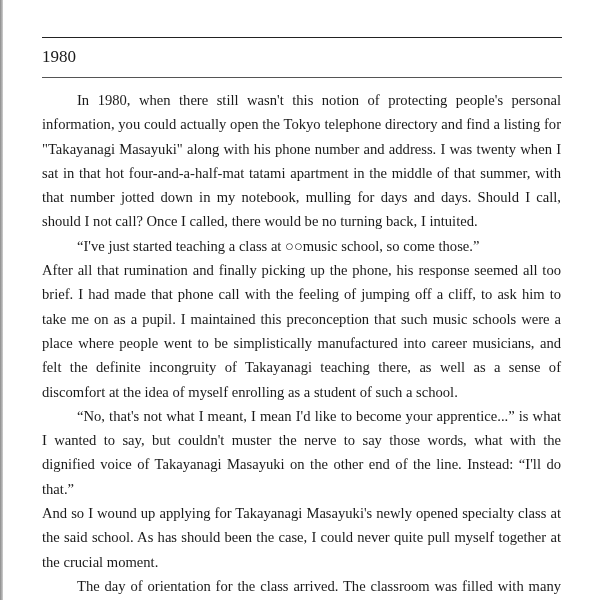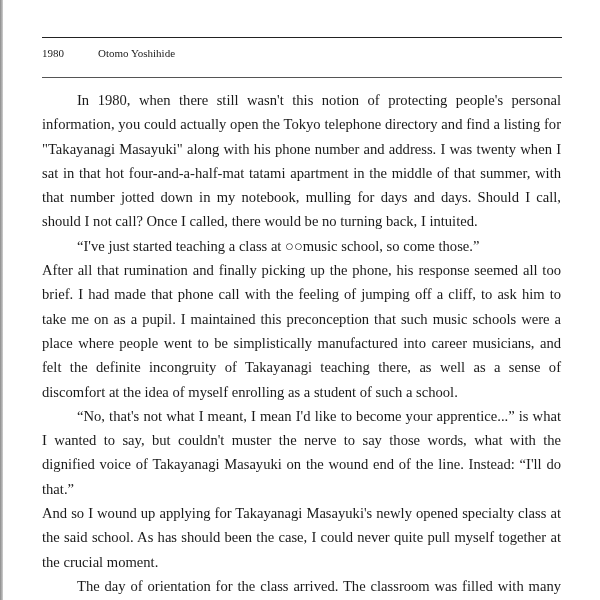--- a/index.html
+++ b/index.html
@@ -14,44 +14,43 @@
     position: absolute; left: 0; top: 0; width: 3px; height: 600px;
     background: linear-gradient(to right, #8a8a8a, #d0d0d0);
   }
   .rule {
     position: absolute; left: 42px; width: 520px; height: 0;
     border-top: 1.5px solid #222;
   }
   .rule.top { top: 37px; }
   .rule.bottom { top: 77px; border-top: 1px solid #555; }
   .header {
-    position: absolute; top: 47px; left: 42px; font-size: 11px;
+    position: absolute; top: 47px; left: 42px; font-size: 17px;
     display: flex;
   }
   .header .year { width: 56px; }
   .body-text {
     position: absolute; top: 88px; left: 42px; width: 519px;
     font-size: 14.6px; line-height: 24.3px;
     text-align: justify;
   }
   .body-text p { margin: 0; }
   .body-text p.indent { text-indent: 35px; }
 </style>
 </head>
 <body>
 
 <div class="left-edge"></div>
 
 <div class="rule top"></div>
 <div class="header">
   <span class="year">1980</span>
-  <span class="author">Otomo Yoshihide</span>
 </div>
 <div class="rule bottom"></div>
 
 <div class="body-text">
   <p class="indent">In 1980, when there still wasn't this notion of protecting people's personal information, you could actually open the Tokyo telephone directory and find a listing for "Takayanagi Masayuki" along with his phone number and address.  I was twenty when I sat in that hot four-and-a-half-mat tatami apartment in the middle of that summer, with that number jotted down in my notebook, mulling for days and days.  Should I call, should I not call?  Once I called, there would be no turning back, I intuited.</p>
   <p class="indent">“I've just started teaching a class at ○○music school, so come those.”</p>
   <p>After all that rumination and finally picking up the phone, his response seemed all too brief.  I had made that phone call with the feeling of jumping off a cliff, to ask him to take me on as a pupil.  I maintained this preconception that such music schools were a place where people went to be simplistically manufactured into career musicians, and felt the definite incongruity of Takayanagi teaching there, as well as a sense of discomfort at the idea of myself enrolling as a student of such a school.</p>
-  <p class="indent">“No, that's not what I meant, I mean I'd like to become your apprentice...” is what I wanted to say, but couldn't muster the nerve to say those words, what with the dignified voice of Takayanagi Masayuki on the wound end of the line.  Instead: “I'll do that.”</p>
+  <p class="indent">“No, that's not what I meant, I mean I'd like to become your apprentice...” is what I wanted to say, but couldn't muster the nerve to say those words, what with the dignified voice of Takayanagi Masayuki on the other end of the line.  Instead: “I'll do that.”</p>
   <p>And so I wound up applying for Takayanagi Masayuki's newly opened specialty class at the said school.  As has should been the case, I could never quite pull myself together at the crucial moment.</p>
   <p class="indent">The day of orientation for the class arrived.  The classroom was filled with many young aspiring male guitarists.  I looked at them, and still recall today the clear disappointment I felt. The Takayanagi Masayuki of the time was more renowned for being the guitar players who went on to become jazz and fusion stars, rather than for being a free jazz and improvising guitarist in his own right.  I know that it's questionable to judge people by the way they look, but I couldn't help but to notice that all these students gathered there appeared like that.  Of</p>
 </div>
 
 </body></html>

